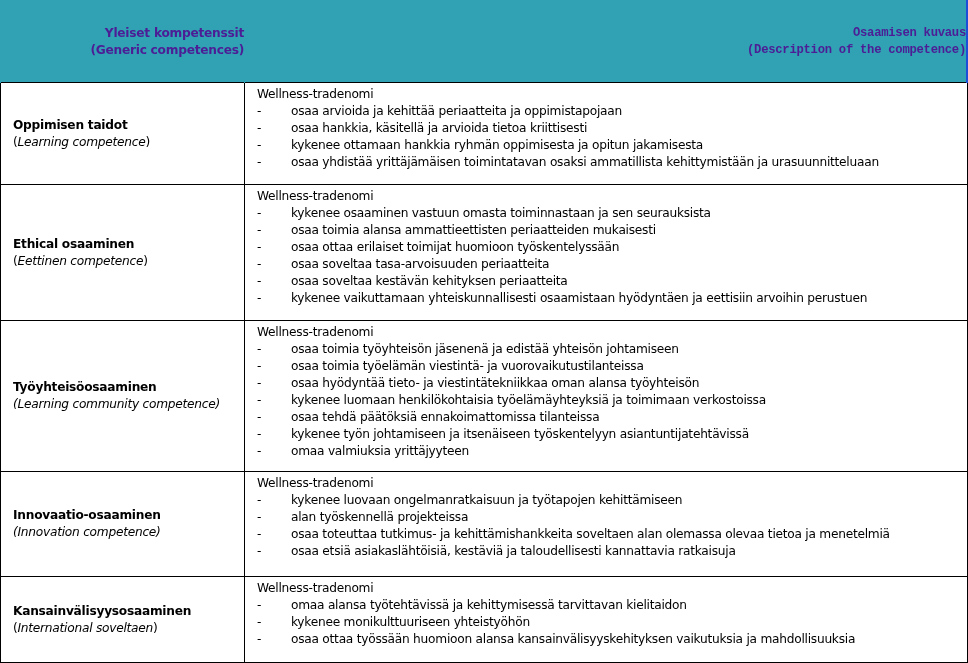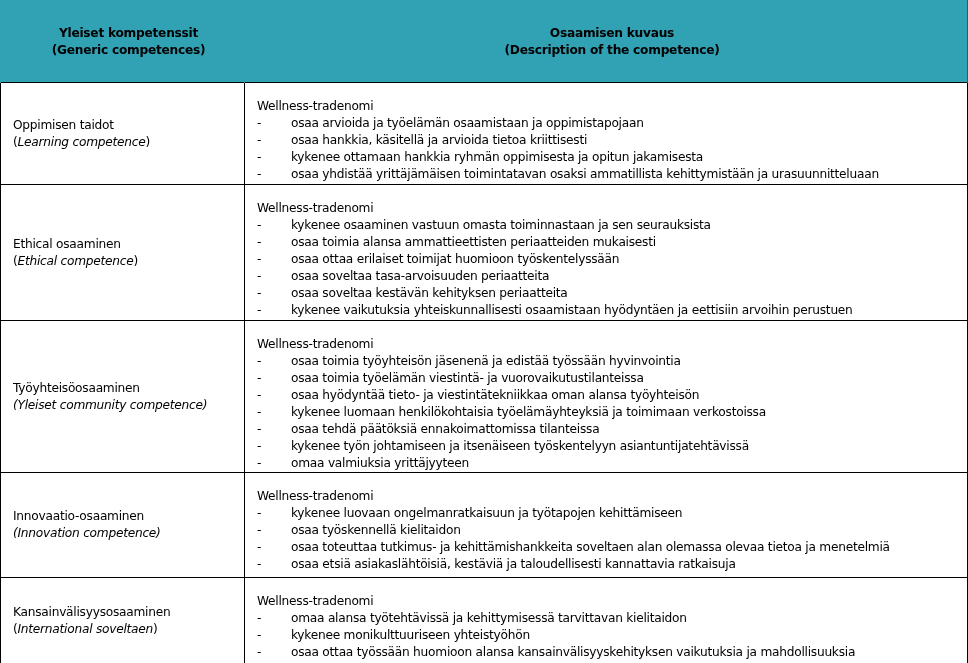--- a/index.html
+++ b/index.html
@@ -8,42 +8,42 @@
     border-collapse: collapse;
     width: 967px;
     table-layout: fixed;
     font-size: 12.2px;
     letter-spacing: -0.25px;
   }
   table.comp col.c1 { width: 244px; }
   table.comp col.c2 { width: 723px; }
   table.comp th {
     background: #31a1b4;
-    color: #000000;
-    text-align: center;
+    color: #4c1d95;
+    text-align: right;
     font-weight: bold;
     height: 81px;
     padding: 0 0 0 12px;
     vertical-align: middle;
     border-left: 1px solid #31a1b4;
     border-top: 1px solid #31a1b4;
     border-right: 1px solid #31a1b4;
     line-height: 17px;
   }
-  table.comp th.h2 { border-left: 1px solid #000; border-right: 1px solid #1d4ed8; }
+  table.comp th.h2 { border-left: 1px solid #000; border-right: 3px solid #1d4ed8; font-family: Liberation Mono, monospace; }
   table.comp td {
     border: 1px solid #000;
     vertical-align: top;
     padding: 0;
   }
   td.name-cell { vertical-align: middle !important; padding-left: 12px !important; }
-  .name-bold { font-weight: normal; line-height: 17px; display:block; }
+  .name-bold { font-weight: bold; line-height: 17px; display:block; }
   .name-en { line-height: 17px; display:block; }
   .name-en i { font-style: italic; }
-  .desc { padding: 3px 0 0 12px; line-height: 17px; margin-top: 12px; }
+  .desc { padding: 3px 0 0 12px; line-height: 17px; }
   .desc .role { display: block; }
   .desc ul { list-style: none; margin: 0; padding: 0; }
   .desc li { display: flex; }
   .desc li .dash { width: 34px; flex: 0 0 34px; }
   .r1 td { height: 101px; }
   .r2 td { height: 135px; }
   .r3 td { height: 150px; }
   .r4 td { height: 104px; }
   .r5 td { height: 85px; }
 </style>
@@ -72,21 +72,21 @@
     <td class="name-cell">
       <span class="name-bold">Oppimisen taidot</span>
       <span class="name-en"><span class="pre">(</span><i>Learning competence</i><span class="suf">)</span></span>
     </td>
     <td>
       <div class="desc">
         <span class="role">Wellness-tradenomi</span>
         <ul>
               <li>
                 <span class="dash">-</span>
-                <span>osaa arvioida ja työelämän osaamistaan ja oppimistapojaan</span>
+                <span>osaa arvioida ja kehittää periaatteita ja oppimistapojaan</span>
               </li>
               <li>
                 <span class="dash">-</span>
                 <span>osaa hankkia, käsitellä ja arvioida tietoa kriittisesti</span>
               </li>
               <li>
                 <span class="dash">-</span>
                 <span>kykenee ottamaan hankkia ryhmän oppimisesta ja opitun jakamisesta</span>
               </li>
               <li>
@@ -94,21 +94,21 @@
                 <span>osaa yhdistää yrittäjämäisen toimintatavan osaksi ammatillista kehittymistään ja urasuunnitteluaan</span>
               </li>
             </ul>
       </div>
     </td>
   </tr>
 
   <tr class="r2">
     <td class="name-cell">
       <span class="name-bold">Ethical osaaminen</span>
-      <span class="name-en"><span class="pre">(</span><i>Ethical competence</i><span class="suf">)</span></span>
+      <span class="name-en"><span class="pre">(</span><i>Eettinen competence</i><span class="suf">)</span></span>
     </td>
     <td>
       <div class="desc">
         <span class="role">Wellness-tradenomi</span>
         <ul>
               <li>
                 <span class="dash">-</span>
                 <span>kykenee osaaminen vastuun omasta toiminnastaan ja sen seurauksista</span>
               </li>
               <li>
@@ -122,39 +122,39 @@
               <li>
                 <span class="dash">-</span>
                 <span>osaa soveltaa tasa-arvoisuuden periaatteita</span>
               </li>
               <li>
                 <span class="dash">-</span>
                 <span>osaa soveltaa kestävän kehityksen periaatteita</span>
               </li>
               <li>
                 <span class="dash">-</span>
-                <span>kykenee vaikutuksia yhteiskunnallisesti osaamistaan hyödyntäen ja eettisiin arvoihin perustuen</span>
+                <span>kykenee vaikuttamaan yhteiskunnallisesti osaamistaan hyödyntäen ja eettisiin arvoihin perustuen</span>
               </li>
             </ul>
       </div>
     </td>
   </tr>
 
   <tr class="r3">
     <td class="name-cell">
       <span class="name-bold">Työyhteisöosaaminen</span>
-      <span class="name-en"><span class="pre"></span><i>(Yleiset community competence)</i><span class="suf"></span></span>
-    </td>
-    <td>
-      <div class="desc">
-        <span class="role">Wellness-tradenomi</span>
-        <ul>
-              <li>
-                <span class="dash">-</span>
-                <span>osaa toimia työyhteisön jäsenenä ja edistää työssään hyvinvointia</span>
+      <span class="name-en"><span class="pre"></span><i>(Learning community competence)</i><span class="suf"></span></span>
+    </td>
+    <td>
+      <div class="desc">
+        <span class="role">Wellness-tradenomi</span>
+        <ul>
+              <li>
+                <span class="dash">-</span>
+                <span>osaa toimia työyhteisön jäsenenä ja edistää yhteisön johtamiseen</span>
               </li>
               <li>
                 <span class="dash">-</span>
                 <span>osaa toimia työelämän viestintä- ja vuorovaikutustilanteissa</span>
               </li>
               <li>
                 <span class="dash">-</span>
                 <span>osaa hyödyntää tieto- ja viestintätekniikkaa oman alansa työyhteisön</span>
               </li>
               <li>
@@ -186,21 +186,21 @@
     <td>
       <div class="desc">
         <span class="role">Wellness-tradenomi</span>
         <ul>
               <li>
                 <span class="dash">-</span>
                 <span>kykenee luovaan ongelmanratkaisuun ja työtapojen kehittämiseen</span>
               </li>
               <li>
                 <span class="dash">-</span>
-                <span>osaa työskennellä kielitaidon</span>
+                <span>alan työskennellä projekteissa</span>
               </li>
               <li>
                 <span class="dash">-</span>
                 <span>osaa toteuttaa tutkimus- ja kehittämishankkeita soveltaen alan olemassa olevaa tietoa ja menetelmiä</span>
               </li>
               <li>
                 <span class="dash">-</span>
                 <span>osaa etsiä asiakaslähtöisiä, kestäviä ja taloudellisesti kannattavia ratkaisuja</span>
               </li>
             </ul>

